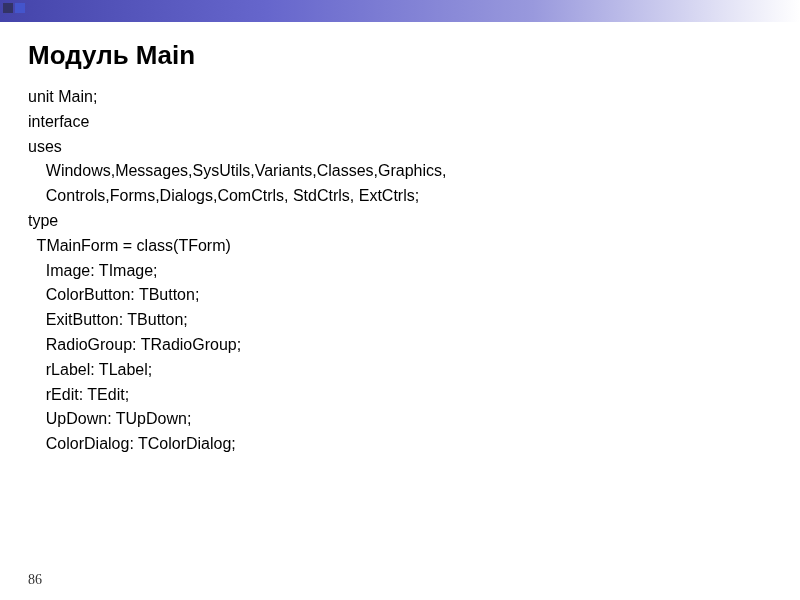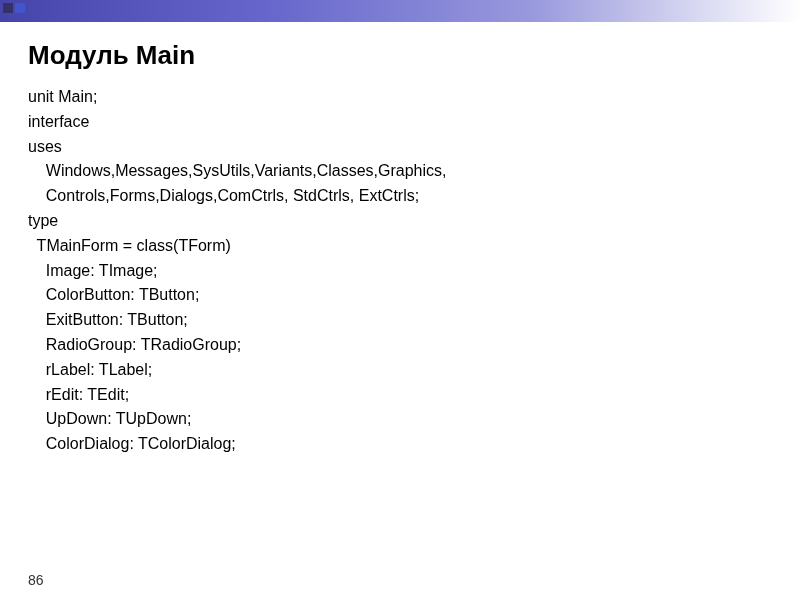--- a/index.html
+++ b/index.html
@@ -72,21 +72,21 @@
       color: #000000;
       line-height: 1.55;
       white-space: pre;
     }
 
     
     .page-number {
       position: absolute;
       bottom: 12px;
       left: 28px;
-      font-family: Liberation Sans, sans-serif;
+      font-family: Liberation Serif, serif;
       font-size: 14px;
       color: #333333;
     }
   </style>
 </head>
 <body>
 
 <div class="top-bar">
   <div class="top-squares">
     <div class="sq-dark"></div>

